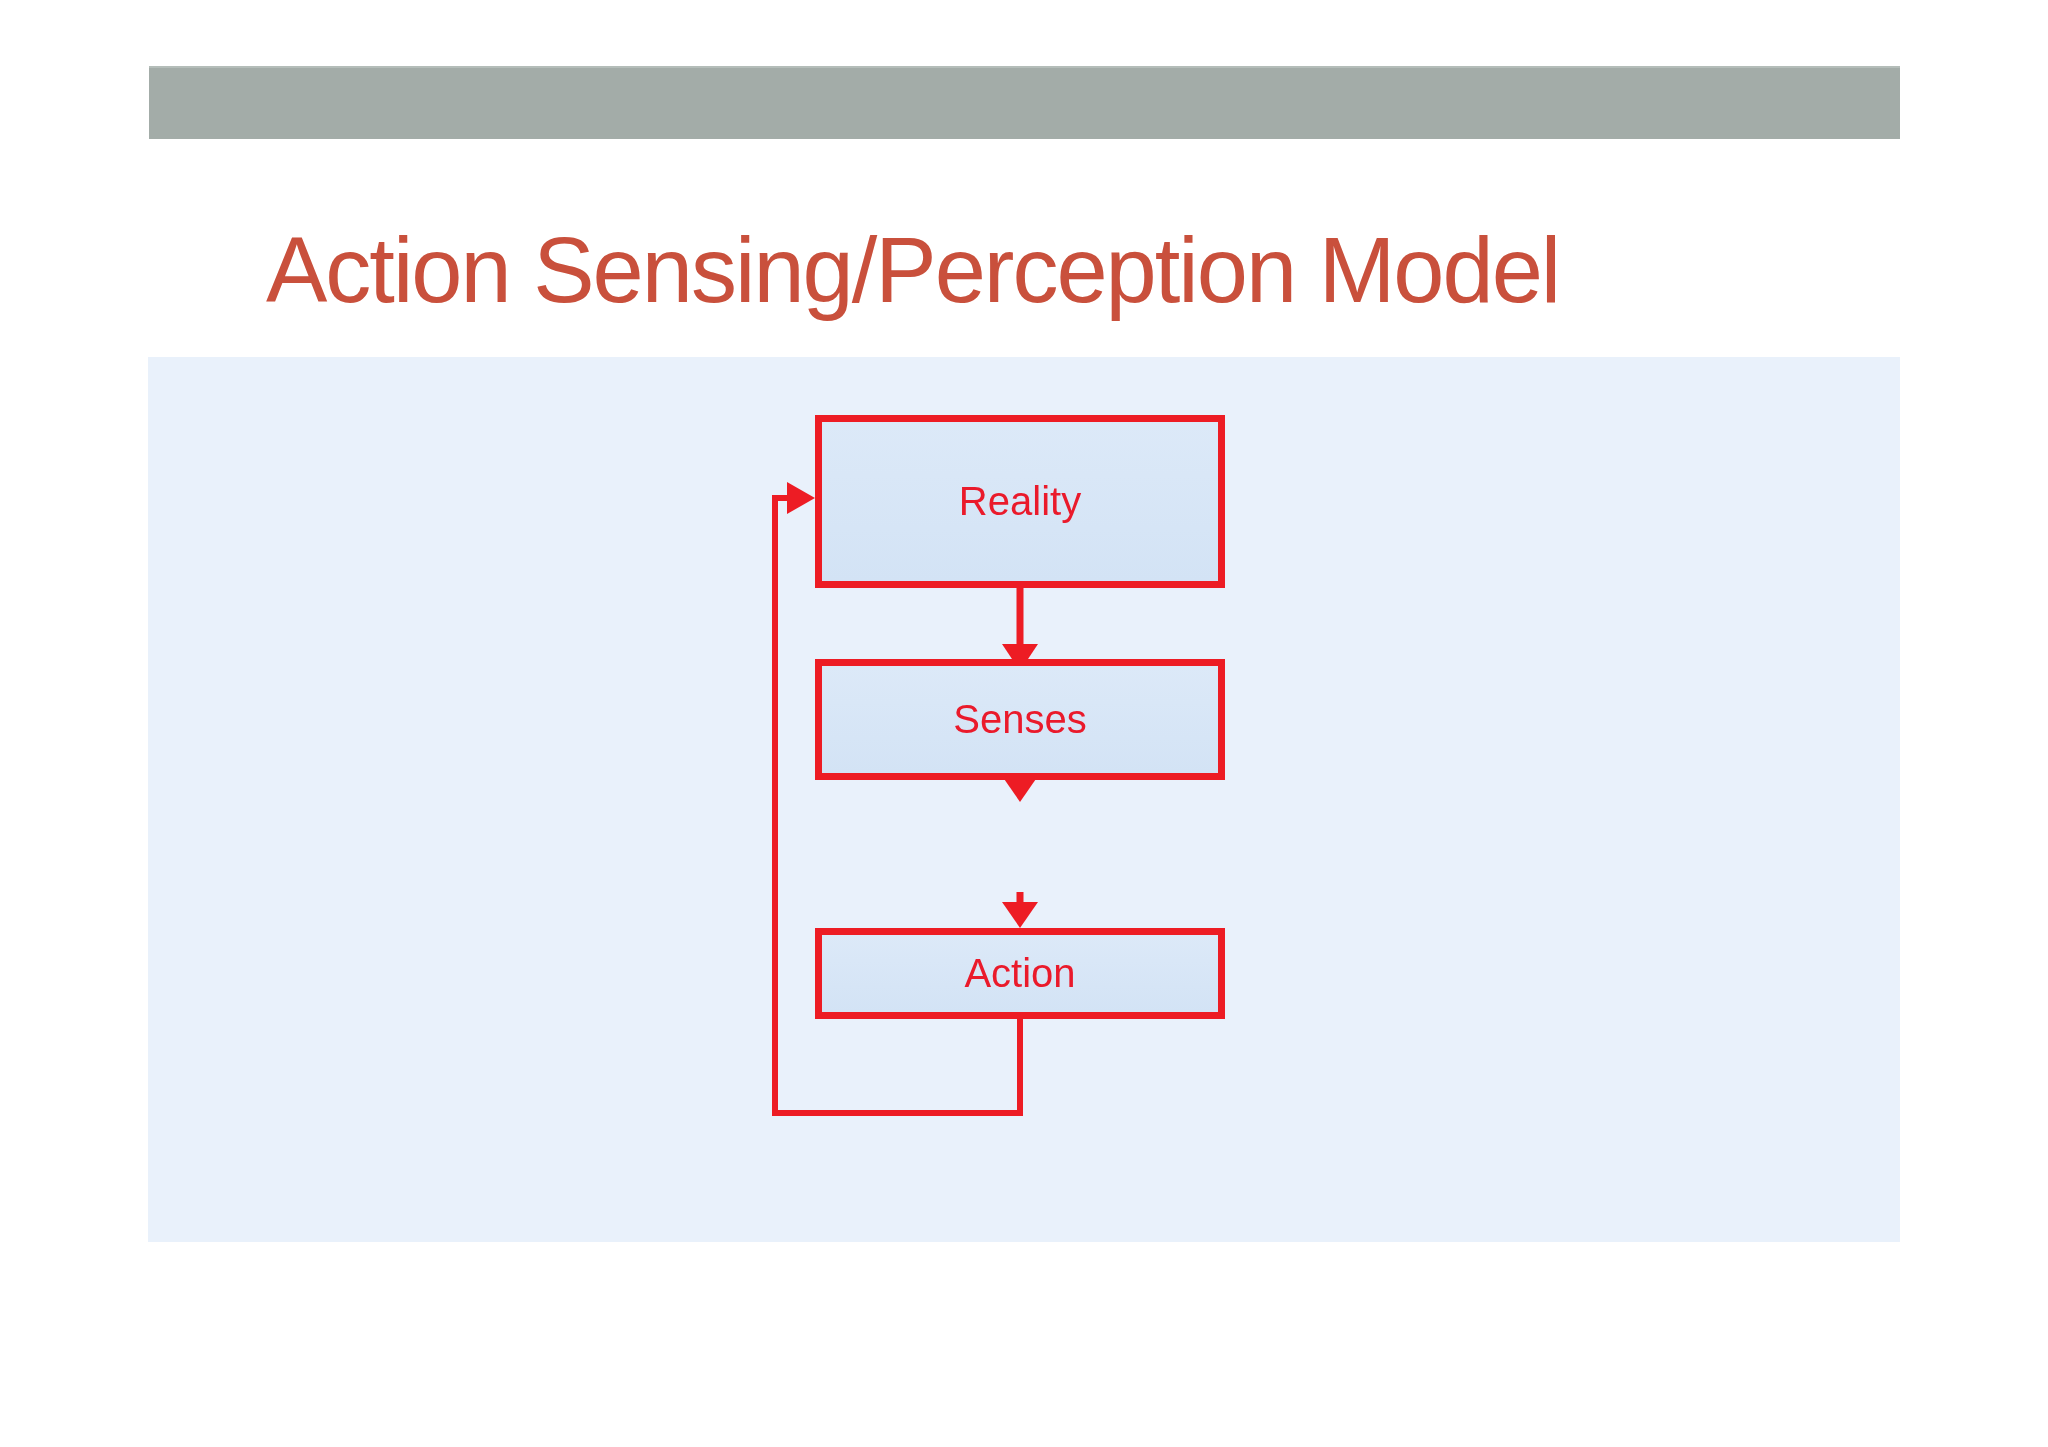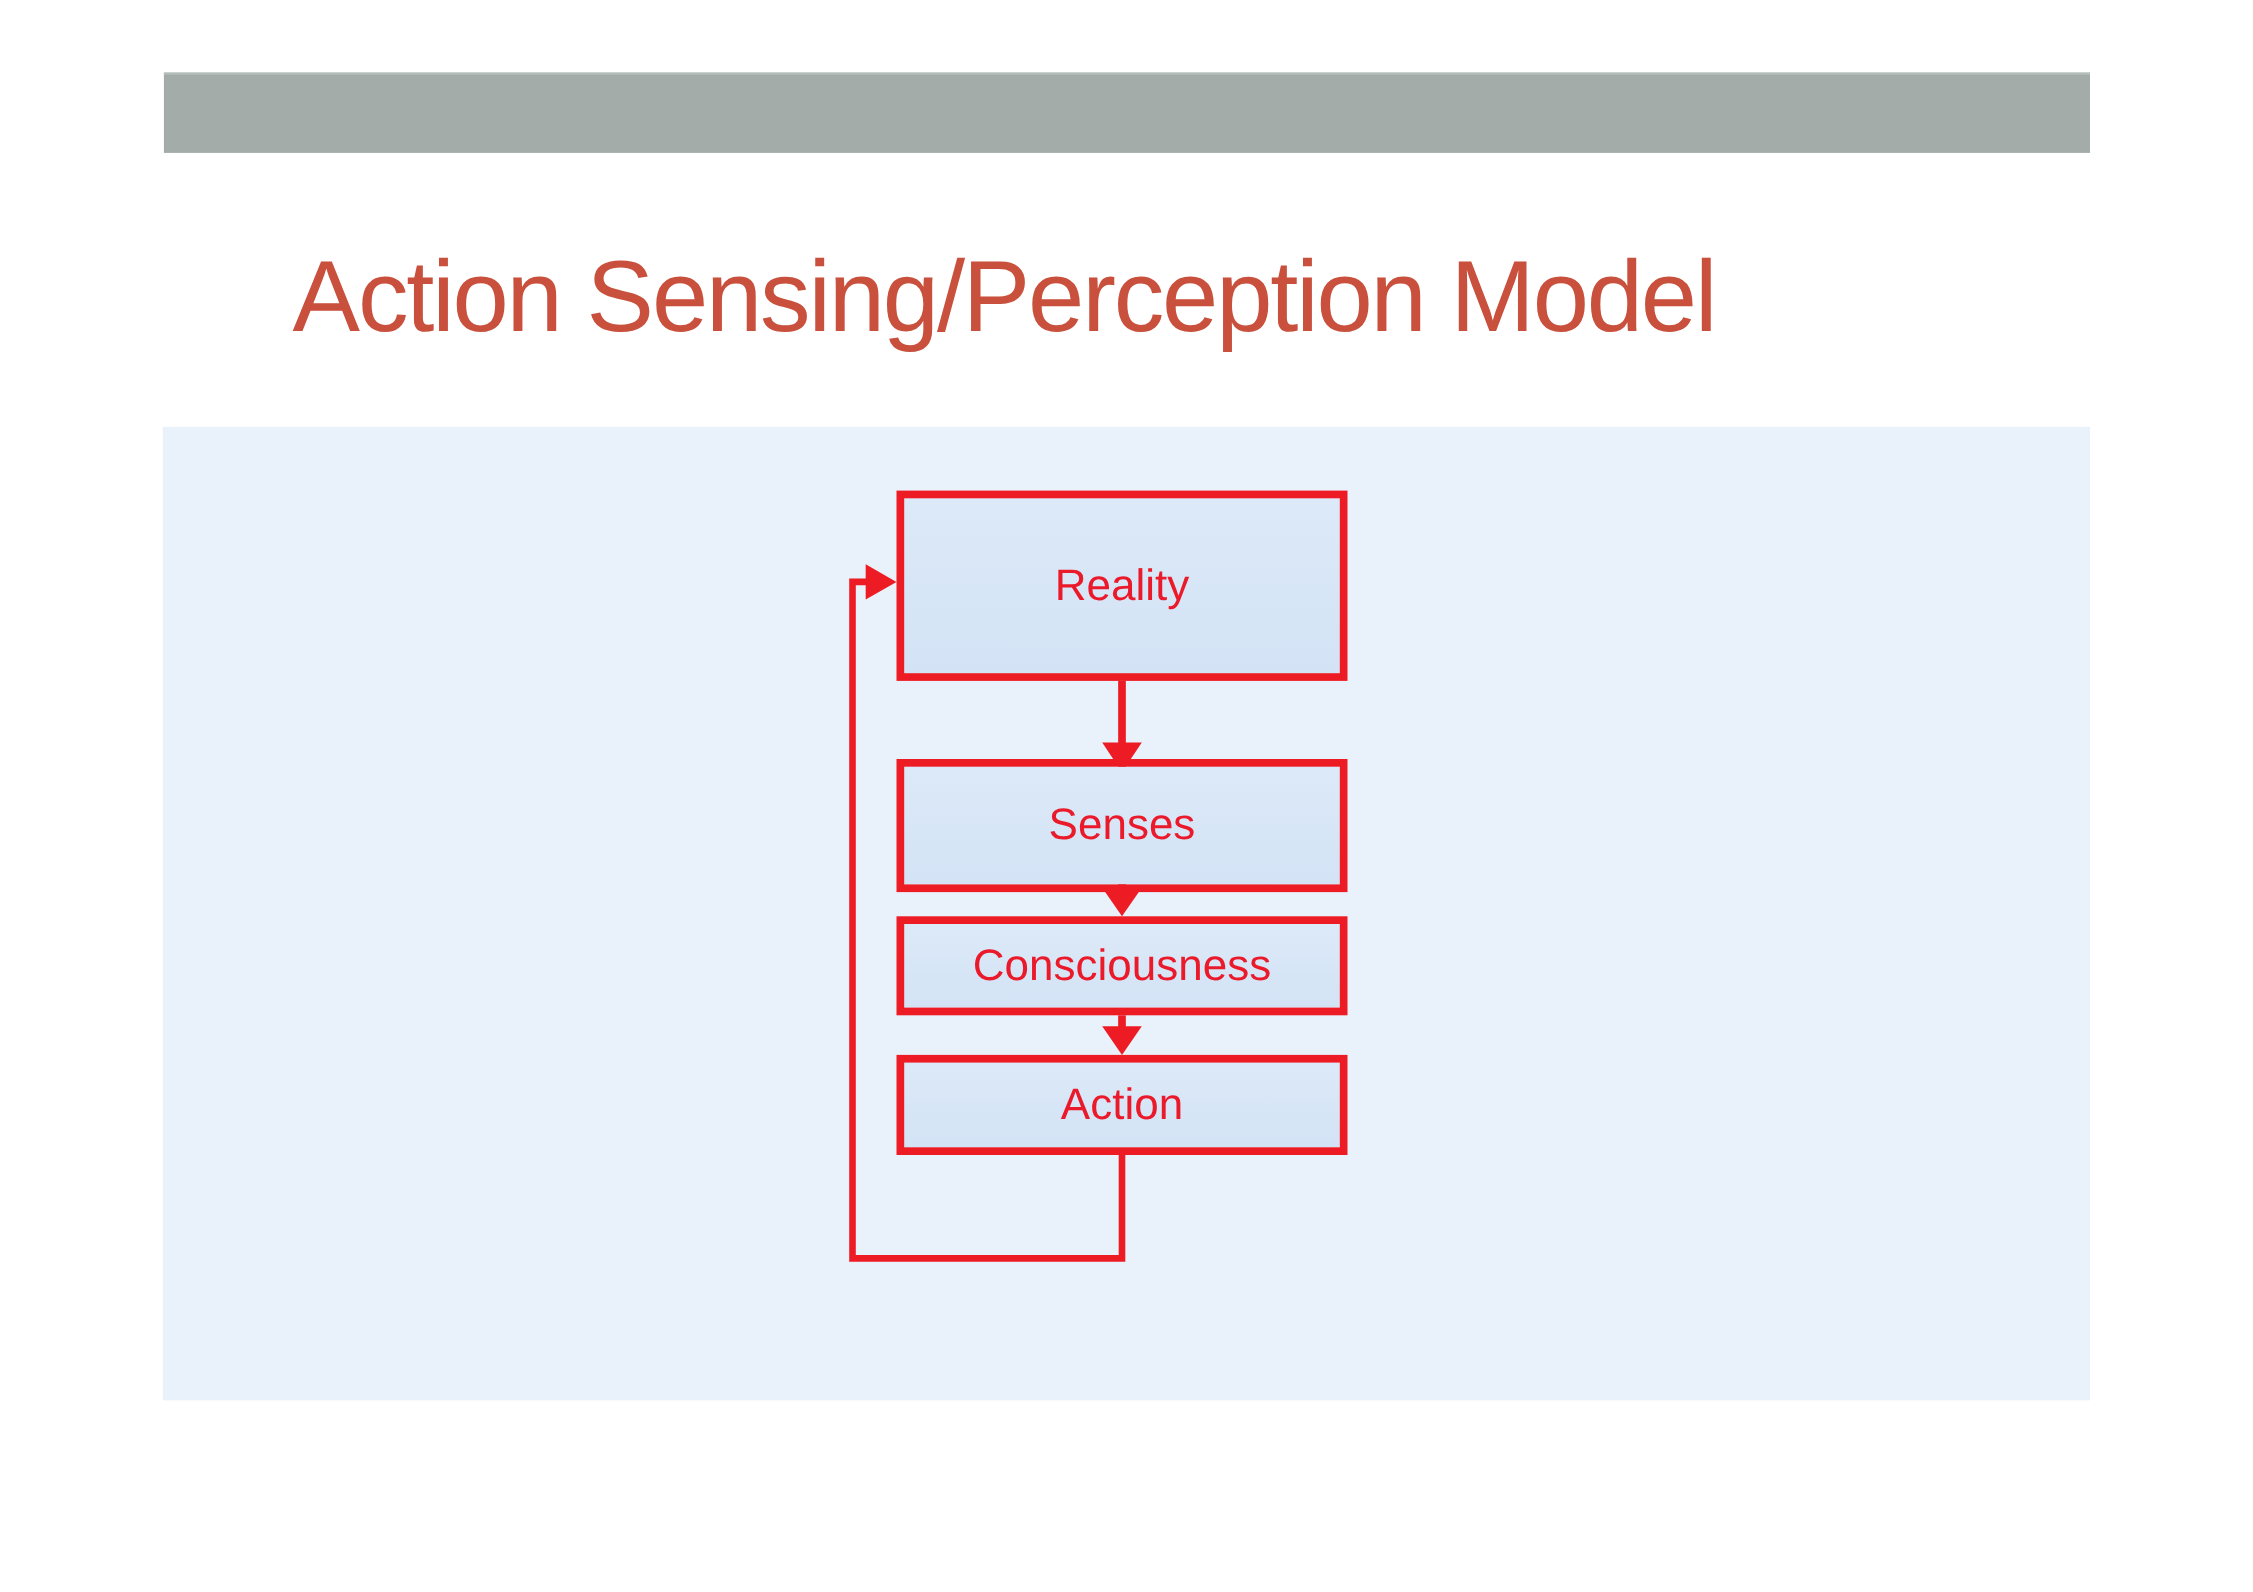--- a/index.html
+++ b/index.html
@@ -36,21 +36,20 @@
     color: #C9503C;
     white-space: nowrap;
   }
   .panel {
     position: absolute;
     left: 148px;
     top: 357px;
     width: 1752px;
     height: 885px;
     background: #E9F1FB;
-    margin-top: 31px;
   }
   .connector-layer {
     position: absolute;
     left: 0;
     top: 0;
     width: 1752px;
     height: 885px;
   }
   .flow-box {
     position: absolute;
@@ -104,23 +103,20 @@
     </svg>
 
     <div class="flow-box box-reality">
       <span>Reality</span>
     </div>
 
     <div class="flow-box box-senses">
       <span>Senses</span>
     </div>
 
-    <div class="flow-box box-consciousness">
-      <span>Consciousness</span>
-    </div>
 
     <div class="flow-box box-action">
       <span>Action</span>
     </div>
 
   </div>
 
 </div>
 
 </body></html>

